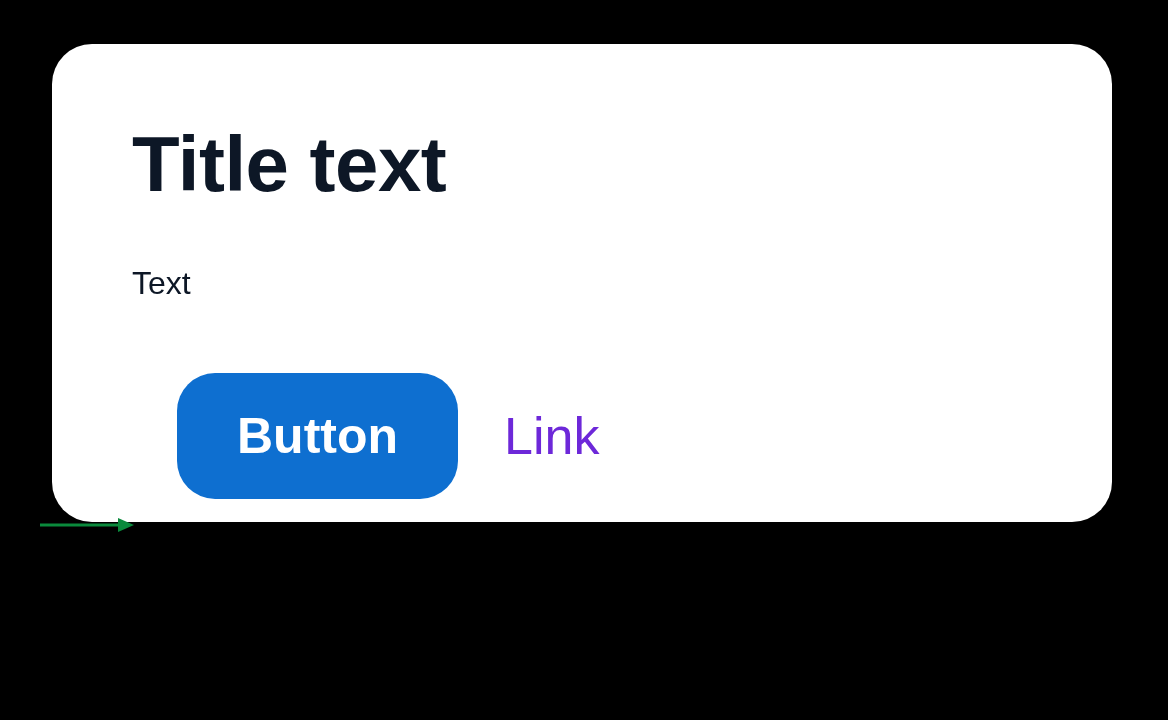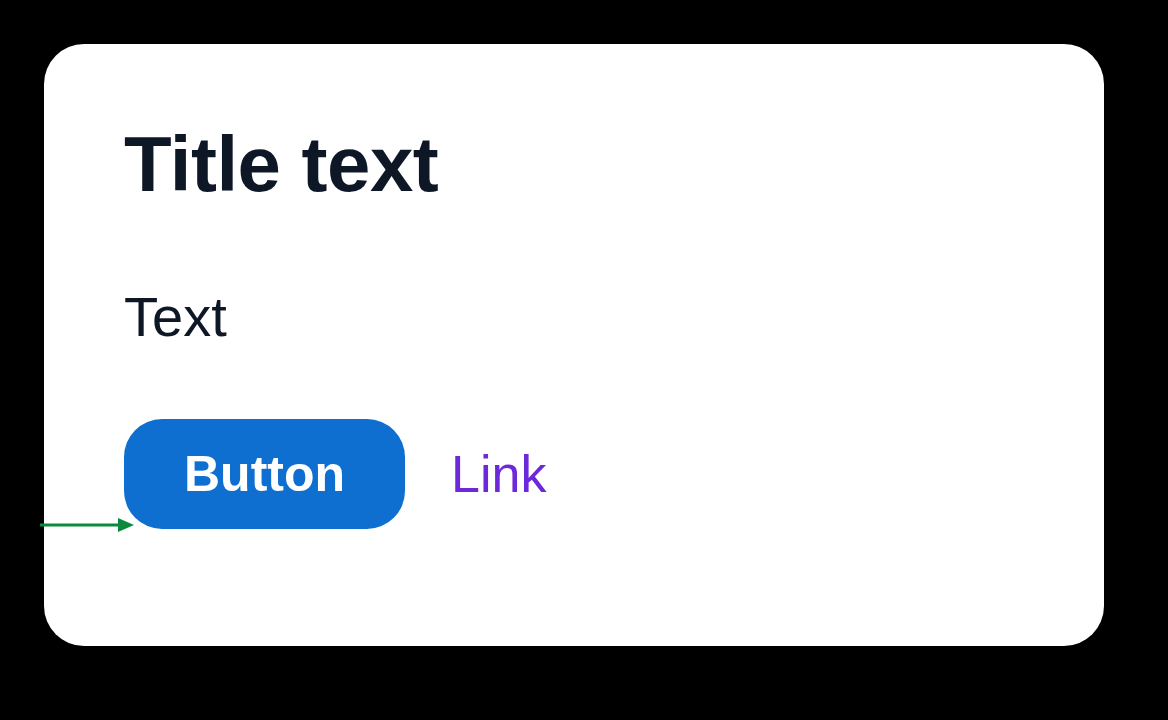--- a/index.html
+++ b/index.html
@@ -4,60 +4,61 @@
   <style>
     * { box-sizing: border-box; margin: 0; padding: 0; }
     html, body { width: 1168px; height: 720px; }
     body {
       background: #000;
       font-family: -apple-system, BlinkMacSystemFont, "Segoe UI", Helvetica, Arial, sans-serif;
       position: relative;
     }
     .card {
       position: absolute;
-      left: 44px;
+      left: 52px;
       top: 44px;
       width: 1060px;
-      height: 602px;
+      height: 478px;
       background: #fff;
       border-radius: 40px;
       padding: 80px 76px 80px 80px;
       box-shadow: 0 8px 30px rgba(0,0,0,0.35);
     }
     .title {
       font-size: 78px;
       font-weight: 700;
       color: #0d1726;
       letter-spacing: -0.5px;
       line-height: 1.05;
     }
     .body-text {
-      margin-top: 80px;
-      font-size: 56px;
+      margin-top: 60px;
+      font-size: 32px;
       font-weight: 400;
       color: #0d1726;
       line-height: 1.1;
     }
     .actions {
       margin-top: 72px;
       display: flex;
       align-items: center;
       gap: 46px;
     }
     .primary-button {
       background: #0e6fd0;
       color: #ffffff;
       border: none;
       border-radius: 38px;
-      padding: 30px 60px;
+      padding: 38px 60px;
       font-size: 50px;
       font-weight: 600;
       line-height: 1;
       cursor: pointer;
       font-family: inherit;
+      margin-left: 45px;
     }
     .link {
       color: #6d28d9;
       font-size: 52px;
       font-weight: 400;
       text-decoration: none;
       cursor: pointer;
       line-height: 1;
     }
     .annotation-pointer {

